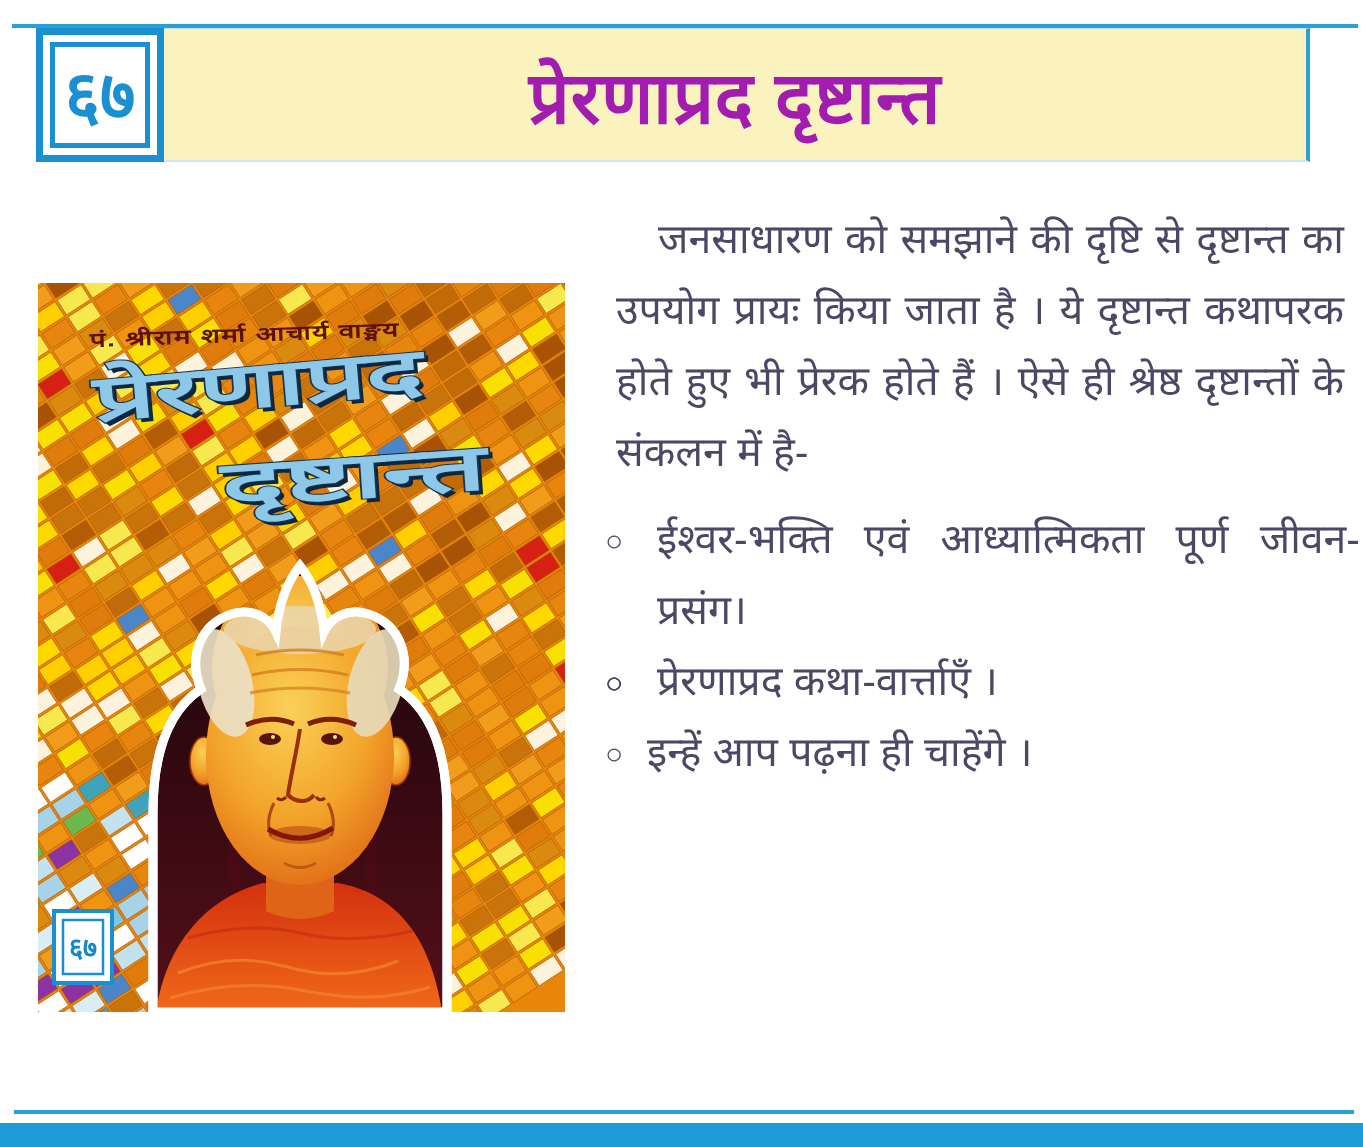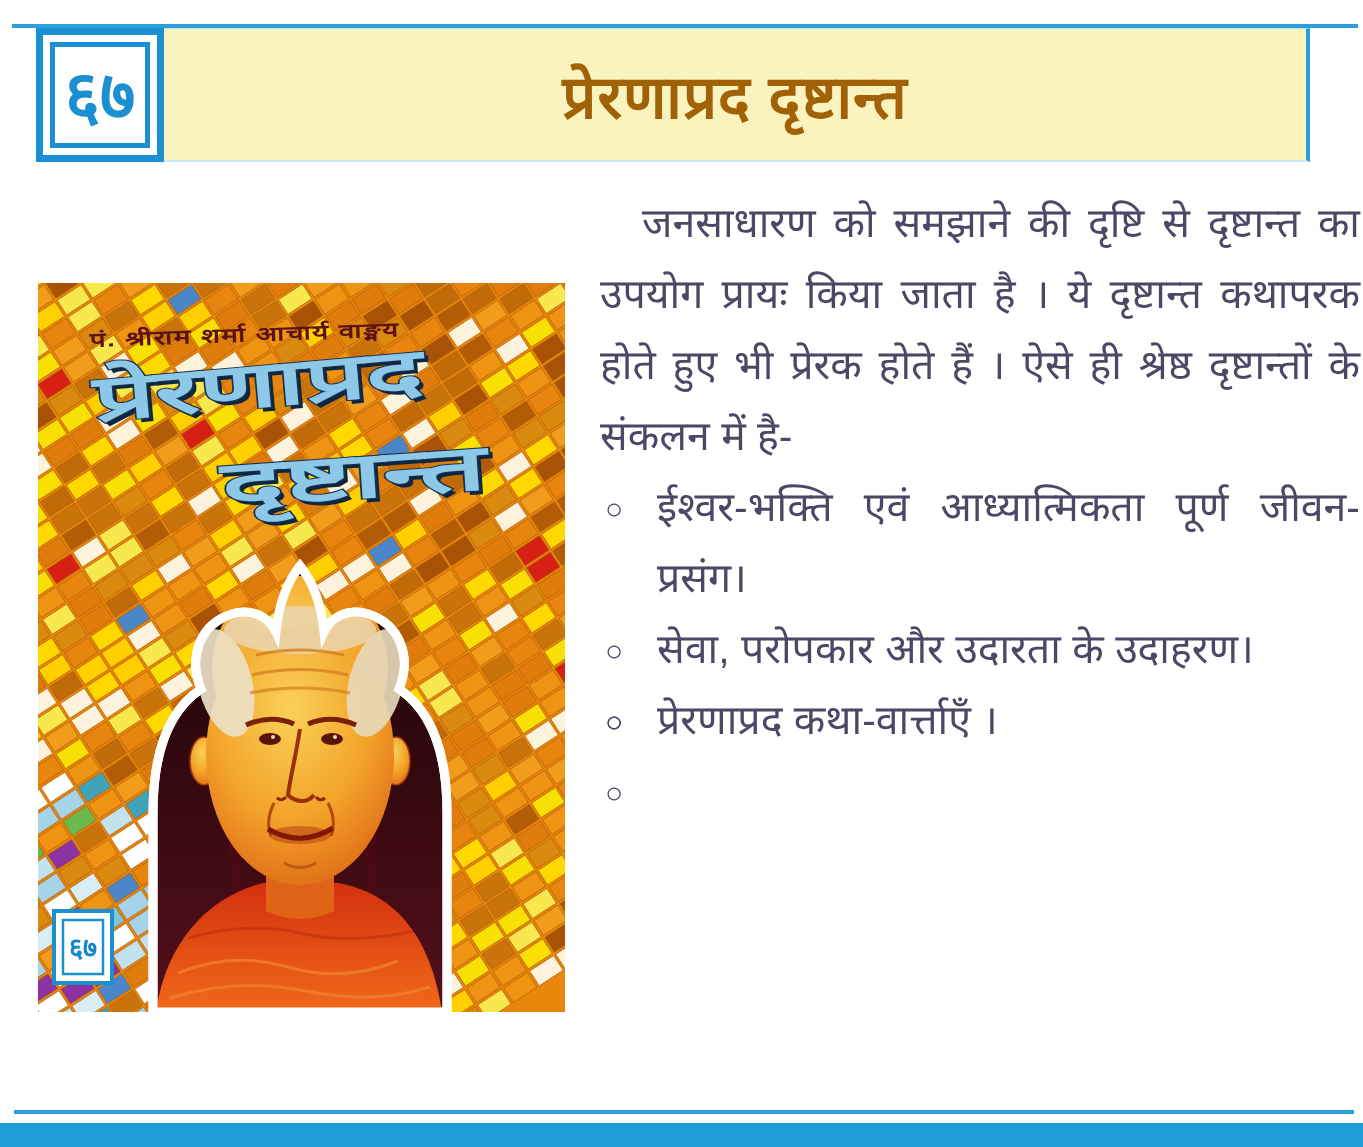--- a/index.html
+++ b/index.html
@@ -10,27 +10,27 @@
   
   .top-line{position:absolute;left:12px;top:24px;width:1346px;height:4px;background:#2b9fd8;}
   .bottom-thin{position:absolute;left:14px;bottom:33px;width:1340px;height:4px;background:#2b9fd8;}
   .bottom-thick{position:absolute;left:0;bottom:0;width:1363px;height:24px;background:#1e9cd7;}
   
   .header{position:absolute;left:36px;top:28px;width:1274px;height:134px;display:flex;}
   .num-box{width:128px;background:#ffffff;border:7px solid #1a90d2;box-sizing:border-box;padding:7px;flex:none;}
   .num-inner{width:100%;height:100%;border:5px solid #1a90d2;box-sizing:border-box;display:flex;align-items:center;justify-content:center;}
   .num-text{font-size:68px;font-weight:bold;color:#1a90d2;line-height:1;}
   .title-bar{flex:1;background:#faf3bd;border-top:1px solid #bfe2f2;border-right:4px solid #2b9fd8;border-bottom:2px solid #cde8f4;display:flex;align-items:center;justify-content:center;}
-  .page-title{font-size:60px;font-weight:bold;color:#a16207;letter-spacing:1px;}
+  .page-title{font-size:72px;font-weight:bold;color:#a21caf;letter-spacing:1px;}
   
   .cover{position:absolute;left:38px;top:283px;width:527px;height:729px;}
   .cover svg{display:block;}
   
   .content{position:absolute;left:600px;top:188px;width:760px;color:#4b4866;}
-  .intro{margin:0;font-size:41px;line-height:71px;text-align:justify;text-indent:42px;}
+  .intro{margin:16px;font-size:41px;line-height:71px;text-align:justify;text-indent:42px;}
   .bullets{list-style:none;margin:0;padding:0;}
   .bullets li{position:relative;padding-left:57px;font-size:41px;line-height:71px;text-align:justify;}
   .marker{position:absolute;left:5px;top:1px;font-size:30px;color:#4b4866;}
   .closing{margin:0;padding-left:47px;font-size:41px;line-height:71px;}
 </style>
 </head>
 <body>
 
 <div class="top-line"></div>
 
@@ -933,29 +933,29 @@
 
 <div class="content">
   <p class="intro">जनसाधारण को समझाने की दृष्टि से दृष्टान्त का उपयोग प्रायः किया जाता है । ये दृष्टान्त कथापरक होते हुए भी प्रेरक होते हैं । ऐसे ही श्रेष्ठ दृष्टान्तों के संकलन में है-</p>
   <ul class="bullets">
     <li>
       <span class="marker">○</span>
       <span>ईश्वर-भक्ति एवं आध्यात्मिकता पूर्ण जीवन-प्रसंग।</span>
     </li>
     <li>
       <span class="marker">○</span>
-      <span>सेवा, परोपकार और उदारता के उदाहरण।</span>
     </li>
     <li>
       <span class="marker">○</span>
     </li>
     <li>
       <span class="marker">○</span>
       <span>प्रेरणाप्रद कथा-वार्त्ताएँ ।</span>
     </li>
     <li>
       <span class="marker">○</span>
     </li>
   </ul>
+  <p class="closing">इन्हें आप पढ़ना ही चाहेंगे ।</p>
 </div>
 
 <div class="bottom-thin"></div>
 <div class="bottom-thick"></div>
 
 </body></html>

